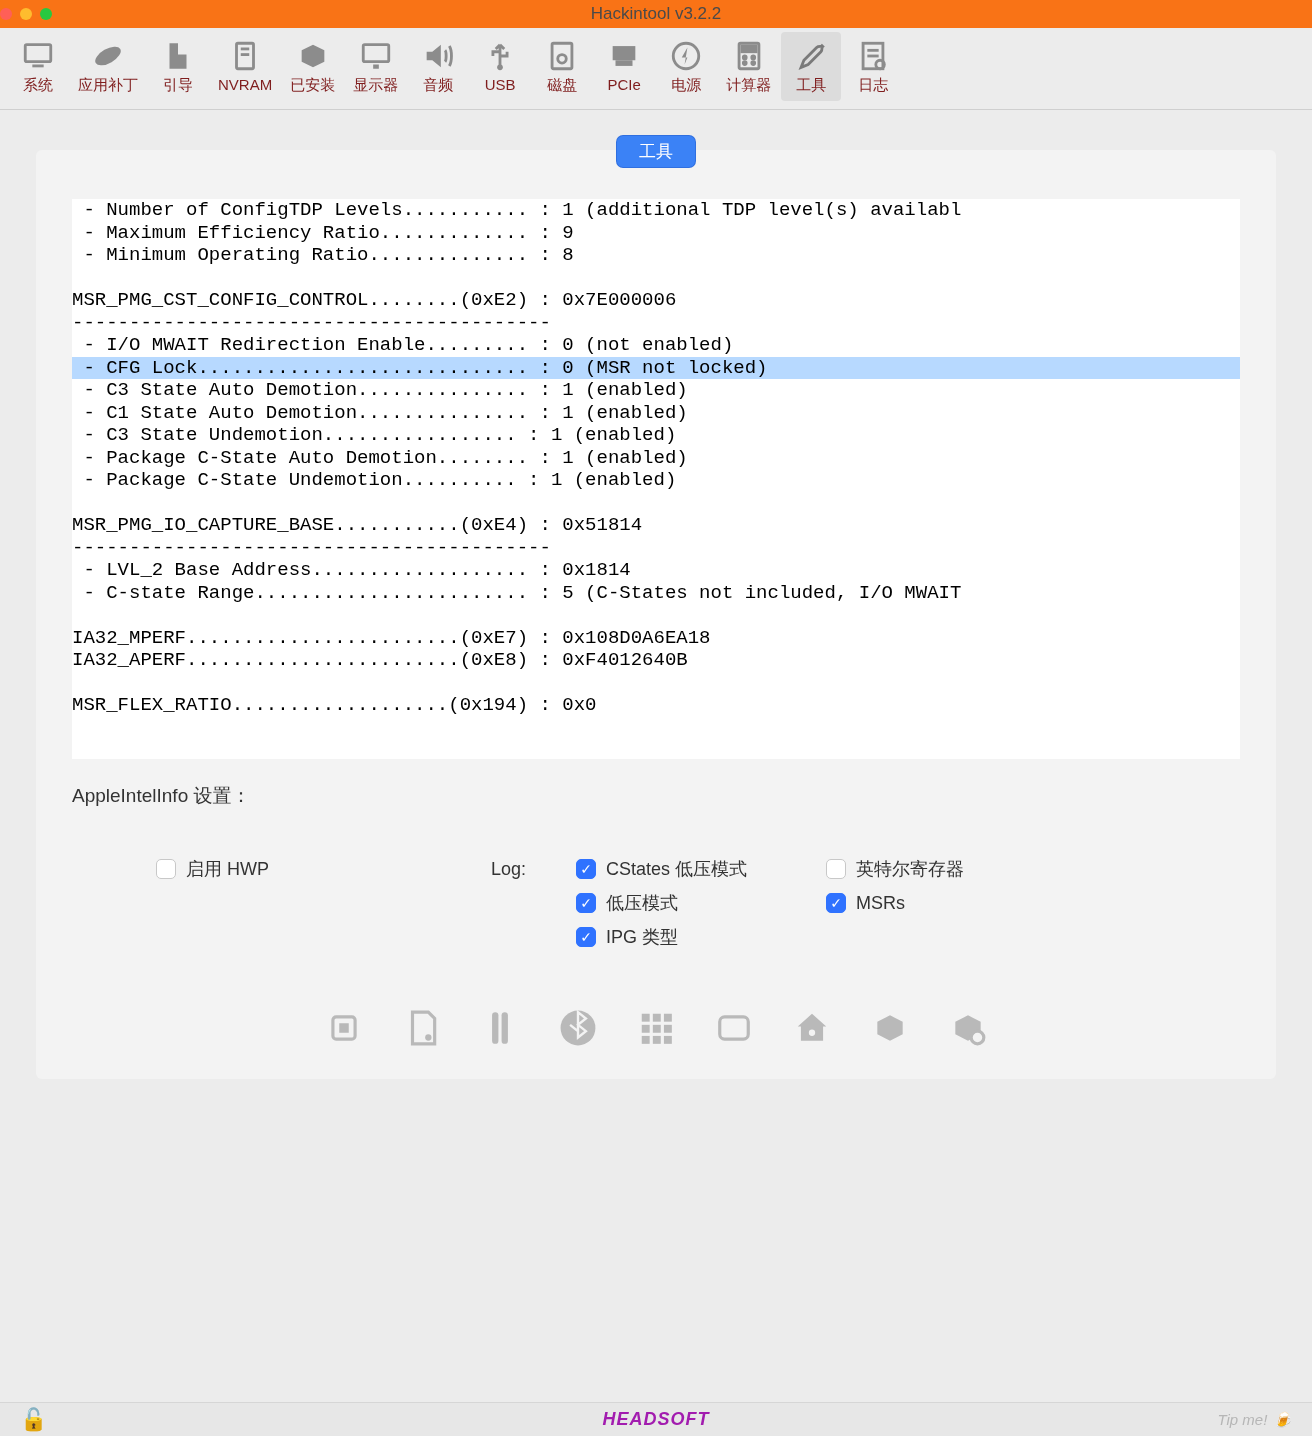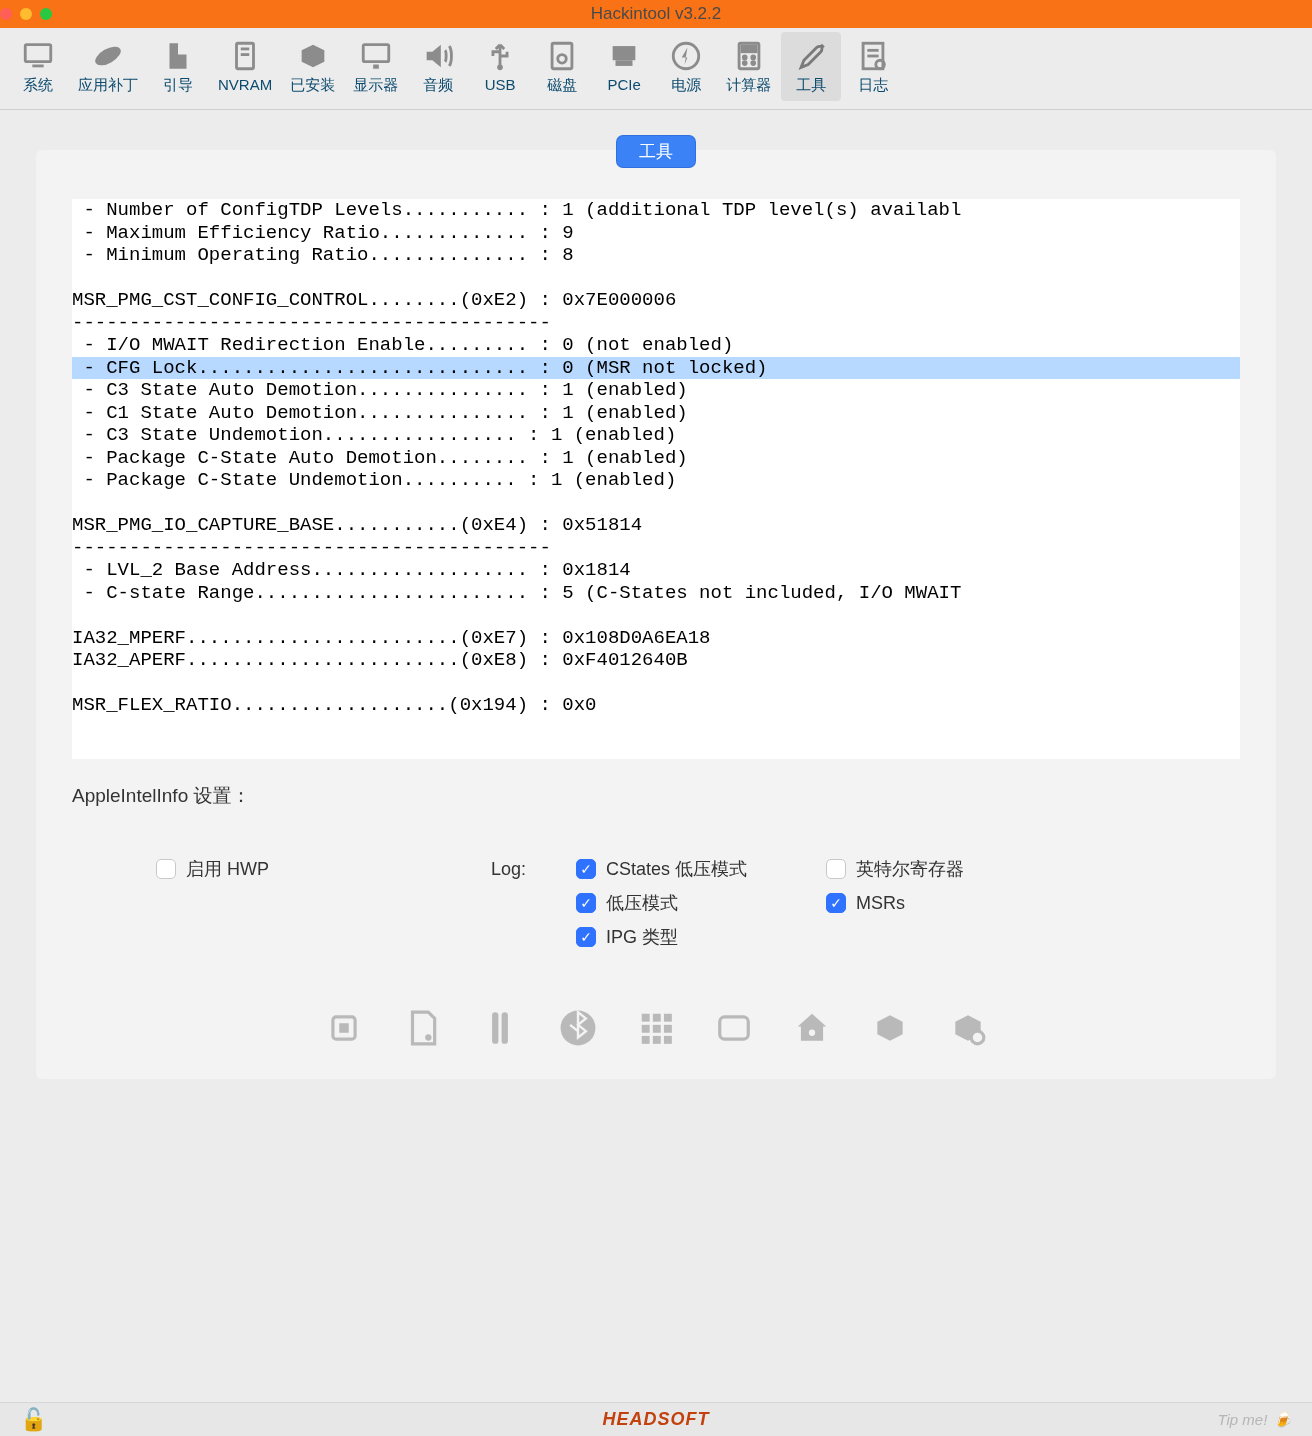--- a/index.html
+++ b/index.html
@@ -44,21 +44,21 @@
   min-width: 60px;
   cursor: pointer;
 }
 .tool-item.active { background: #dcdcdc; }
 .tool-icon {
   width: 36px; height: 36px;
   display: flex; align-items: center; justify-content: center;
   color: #8c8c8c;
 }
 .tool-item.active .tool-icon { color: #7a7a7a; }
-.tool-label { font-size: 15px; color: #0c4a6e; margin-top: 2px; }
+.tool-label { font-size: 15px; color: #7f1d1d; margin-top: 2px; }
 .content {
   padding: 40px 36px 0 36px;
 }
 .panel {
   background: #f3f3f3;
   border-radius: 6px;
   padding-bottom: 30px;
   position: relative;
 }
 .segmented {
@@ -136,21 +136,21 @@
   background: #e7e7e7;
   display: flex;
   align-items: center;
   justify-content: space-between;
   padding: 0 20px;
   border-top: 1px solid #d6d6d6;
 }
 .footer-center {
   position: absolute; left: 50%; transform: translateX(-50%);
   font-family: sans-serif; font-weight: 700; font-style: italic;
-  letter-spacing: 1px; color: #c2410c; font-size: 18px;
+  letter-spacing: 1px; color: #a21caf; font-size: 18px;
 }
 .footer .lock-ic { color: #d4a935; font-size: 22px; }
 .footer .tip { color: #b6b6b6; font-style: italic; font-size: 15px; display:flex; align-items:center; gap:6px;}
 </style>
 </head>
 <body>
 
 <div class="titlebar">
   <div class="traffic-lights">
     <div class="tl red"></div>

